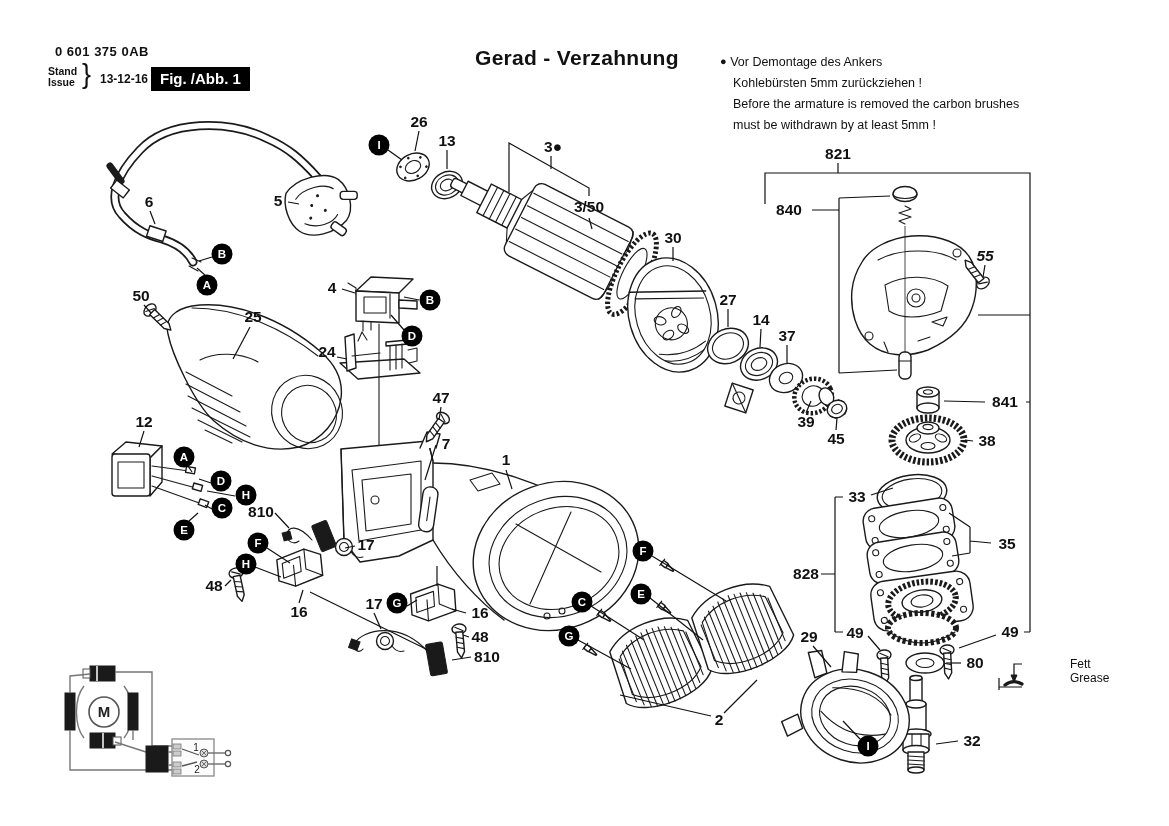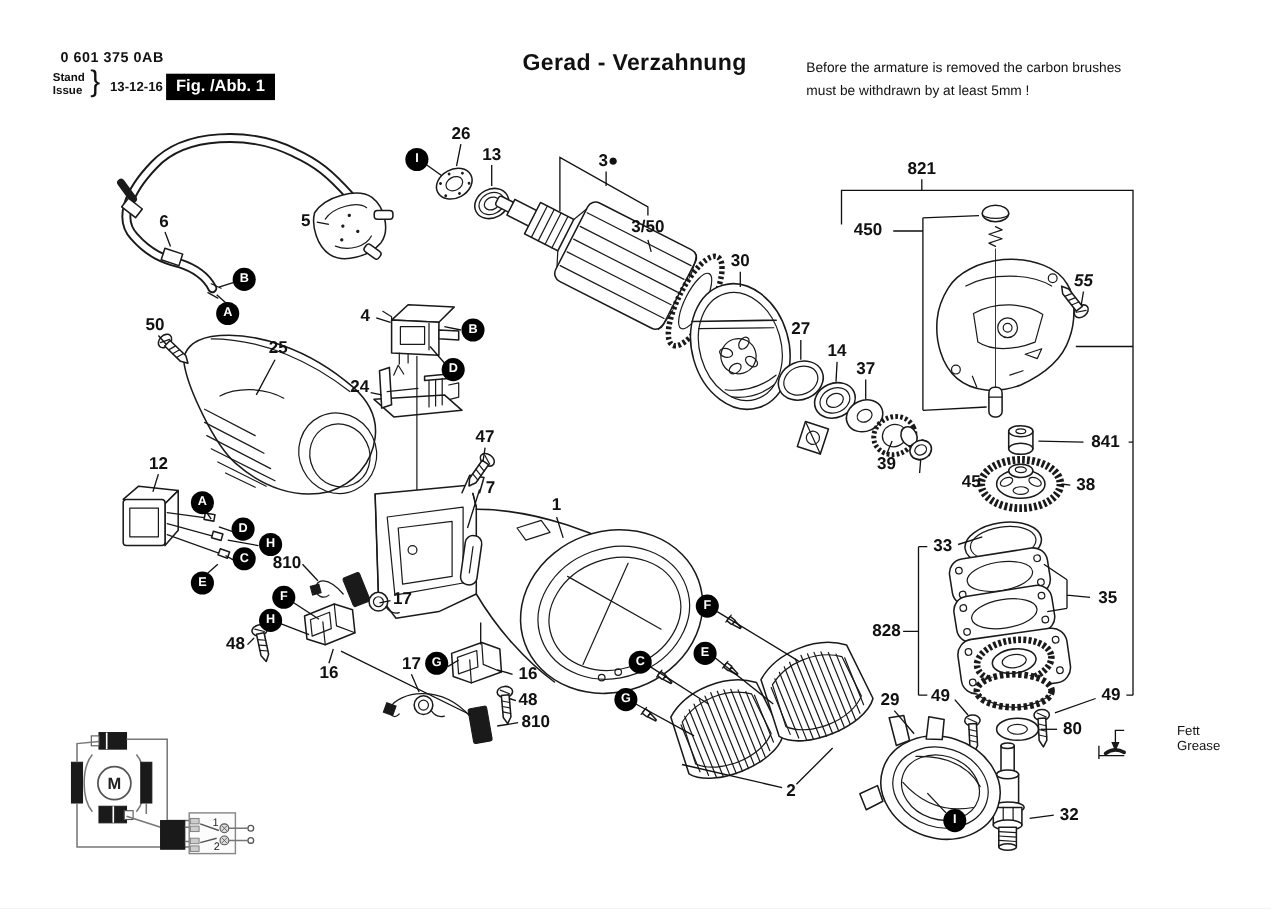--- a/index.html
+++ b/index.html
@@ -498,20 +498,22 @@
   <div class="abs stand-issue">
     <div>Stand</div>
     <div>Issue</div>
   </div>
   <div class="abs brace">}</div>
   <div class="abs issue-date">13-12-16</div>
   <div class="abs fig-box">Fig. /Abb. 1</div>
   <div class="abs title">Gerad - Verzahnung</div>
 
   <div class="abs notice">
+    <p><span class="b">●</span> <span>Vor Demontage des Ankers</span><br>
+    <span style="padding-left:13px">Kohlebürsten 5mm zurückziehen !</span></p>
     <p class="en"><span style="padding-left:13px">Before the armature is removed the carbon brushes</span><br>
     <span style="padding-left:13px">must be withdrawn by at least 5mm !</span></p>
   </div>
 
   <div class="abs grease grease-de">Fett</div>
   <div class="abs grease grease-en">Grease</div>
 
 
   <div id="labels-layer">
       <div class="abs plabel" style="left: 419px; top: 122px;">26</div>
@@ -525,23 +527,23 @@
       <div class="abs plabel" style="left: 253px; top: 317px;">25</div>
       <div class="abs plabel" style="left: 332px; top: 288px;">4</div>
       <div class="abs plabel" style="left: 327px; top: 352px;">24</div>
       <div class="abs plabel" style="left: 441px; top: 398px;">47</div>
       <div class="abs plabel" style="left: 446px; top: 444px;">7</div>
       <div class="abs plabel" style="left: 506px; top: 460px;">1</div>
       <div class="abs plabel" style="left: 728px; top: 300px;">27</div>
       <div class="abs plabel" style="left: 761px; top: 320px;">14</div>
       <div class="abs plabel" style="left: 787px; top: 336px;">37</div>
       <div class="abs plabel" style="left: 806px; top: 422px;">39</div>
-      <div class="abs plabel" style="left: 836px; top: 439px; margin-left: 47px;">45</div>
+      <div class="abs plabel" style="left: 836px; top: 439px;">45</div>
       <div class="abs plabel" style="left: 838px; top: 154px;">821</div>
-      <div class="abs plabel" style="left: 789px; top: 210px;">450</div>
+      <div class="abs plabel" style="left: 789px; top: 210px;">840</div>
       <div class="abs plabel" style="left: 985px; top: 256px; font-style: italic;">55</div>
       <div class="abs plabel" style="left: 1005px; top: 402px;">841</div>
       <div class="abs plabel" style="left: 987px; top: 441px; text-align: right;">38</div>
       <div class="abs plabel" style="left: 857px; top: 497px;">33</div>
       <div class="abs plabel" style="left: 1007px; top: 544px;">35</div>
       <div class="abs plabel" style="left: 806px; top: 574px;">828</div>
       <div class="abs plabel" style="left: 855px; top: 633px;">49</div>
       <div class="abs plabel" style="left: 1010px; top: 632px;">49</div>
       <div class="abs plabel" style="left: 975px; top: 663px;">80</div>
       <div class="abs plabel" style="left: 809px; top: 637px;">29</div>

